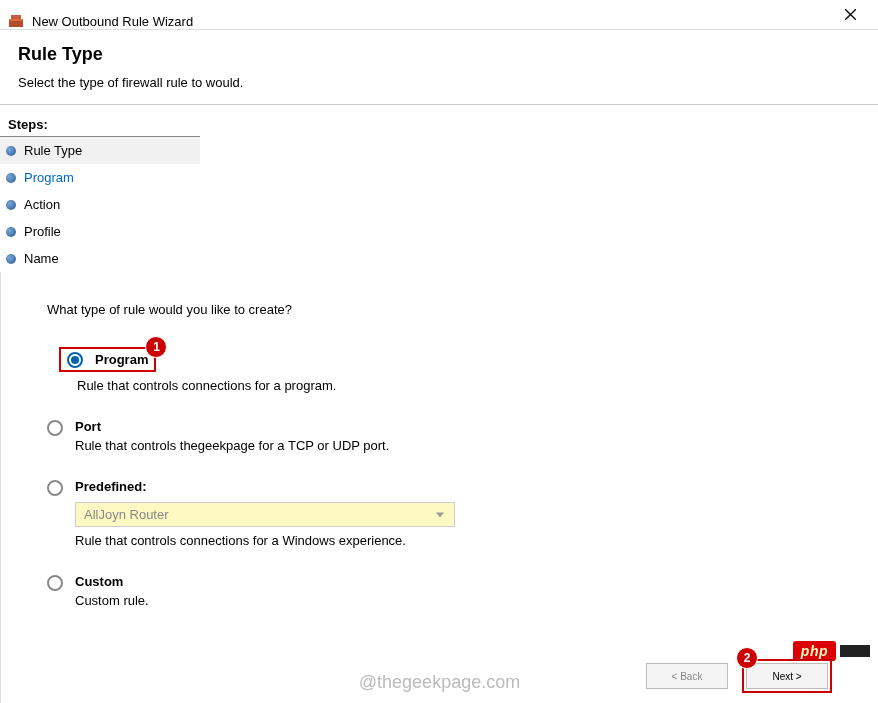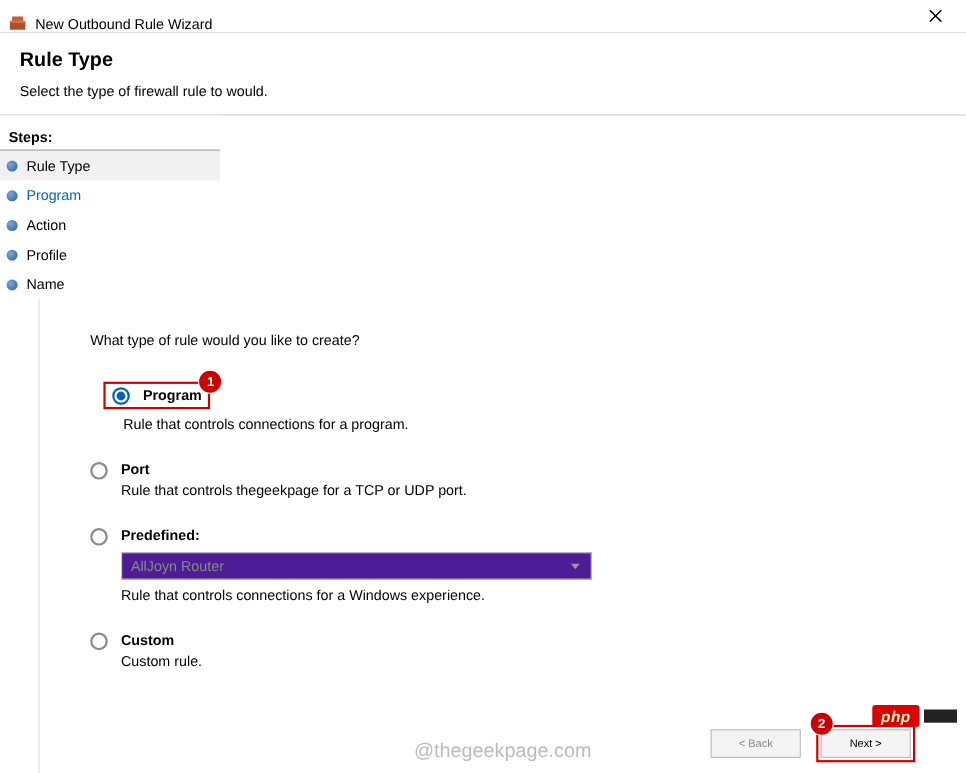--- a/index.html
+++ b/index.html
@@ -66,21 +66,20 @@
       width: 10px; height: 10px; border-radius: 50%;
       background: radial-gradient(circle at 35% 35%, #7aa7d6, #2a5b94);
       flex:0 0 auto;
     }
 
     .main {
       flex: 1;
       border-left: 1px solid #ddd;
       padding: 30px 17px 0 46px;
       position: relative;
-      margin-left: 35px;
     }
     .prompt { font-size: 13px; margin-bottom: 30px; }
     .options { display:flex; flex-direction:column; gap:26px; }
     .option { display:flex; align-items:flex-start; gap:12px; }
     .radio {
       width:16px; height:16px; border:2px solid #8a8a8a; border-radius:50%;
       display:inline-flex; align-items:center; justify-content:center;
       flex:0 0 auto; margin-top:1px; cursor:pointer; background:#fff;
     }
     .radio.selected { border-color:#0063b1; }
@@ -91,23 +90,23 @@
     .highlight-box { border: 2px solid #cc0000; padding: 2px 6px; display:inline-flex; align-items:center; gap:12px; position:relative; }
     .callout {
       position:absolute; top:-13px; right:-13px;
       width:22px; height:22px; border-radius:50%; background:#cc0000; color:#fff;
       display:flex; align-items:center; justify-content:center; font-size:12px; font-weight:bold;
       border:1px solid #fff;
     }
     .dropdown {
       margin: 8px 0 6px 0;
       padding: 4px 30px 4px 8px;
-      border: 1px solid #ccc; background: #4c1d95;
+      border: 1px solid #ccc; background: #fef9c3;
       color:#888; font-size:13px; position:relative;
-      width: 428px; cursor: default;
+      width: 380px; cursor: default;
     }
     .dropdown::after {
       content:""; position:absolute; right:10px; top:50%; transform:translateY(-50%);
       border-left:4px solid transparent; border-right:4px solid transparent; border-top:5px solid #999;
     }
 
     .watermark {
       position:absolute; left:50%; top:400px; transform:translateX(-50%);
       color:#bbb; font-size:18px; pointer-events:none;
     }

